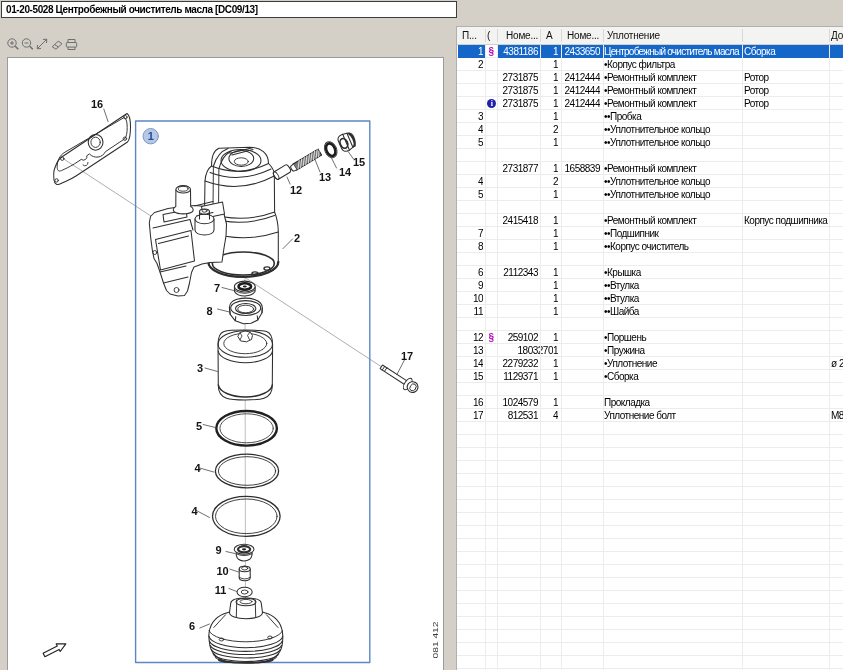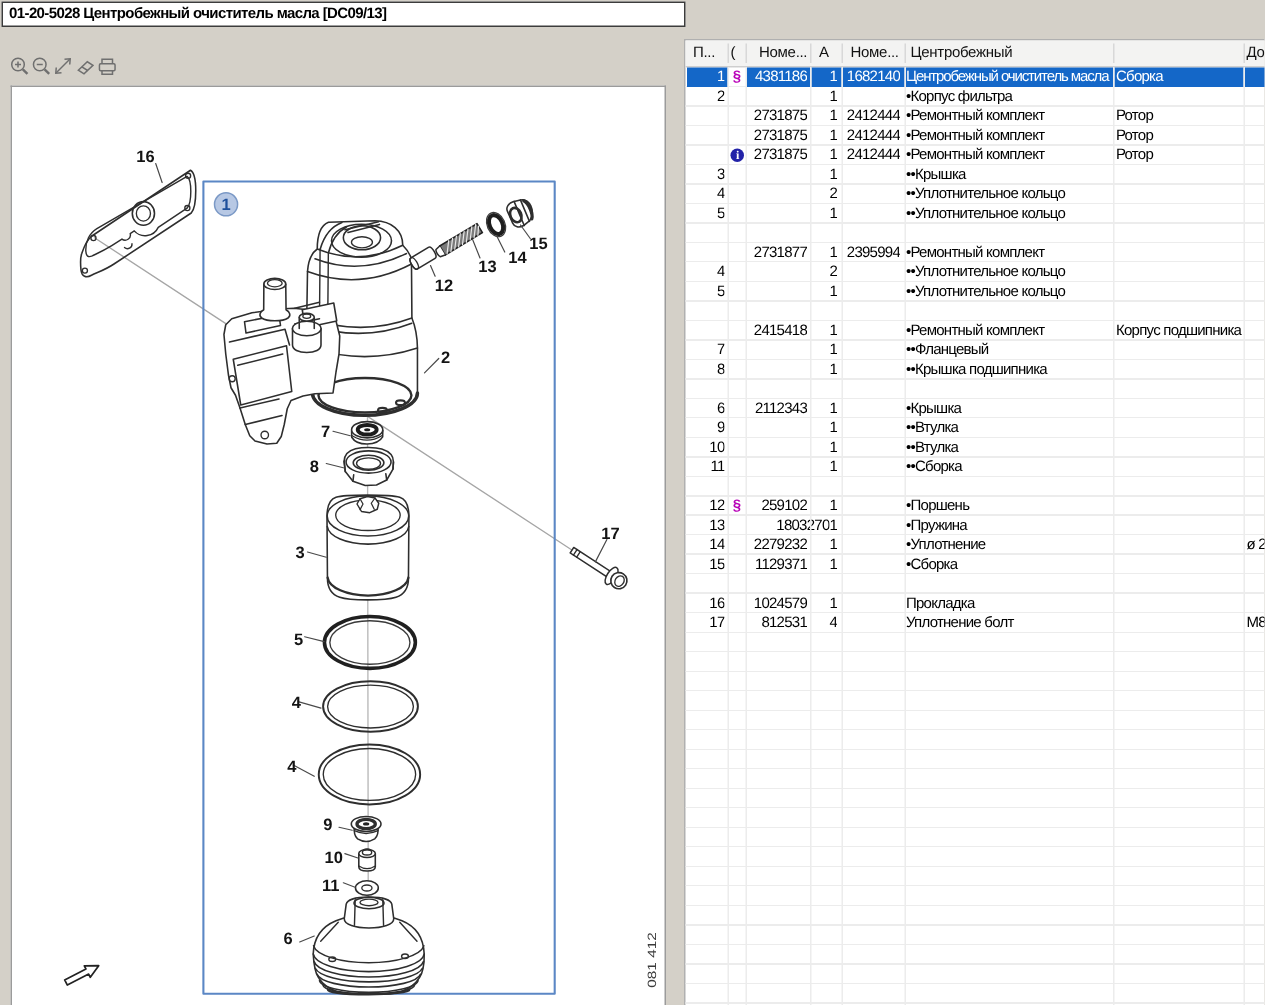--- a/index.html
+++ b/index.html
@@ -242,36 +242,36 @@
 </svg>
 
 </div>
 <div id="tbl">
  <div id="thead">
   <div class="hc" style="left:5px">П...</div>
   <div class="hc" style="left:30px">(</div>
   <div class="hc" style="left:49px">Номе...</div>
   <div class="hc" style="left:89px">A</div>
   <div class="hc" style="left:110px">Номе...</div>
-  <div class="hc" style="left:150px">Центробежный</div>
+  <div class="hc" style="left:150px">Уплотнение</div>
   <div class="hc" style="left:374px">До...</div>
  </div>
  <div id="tbody">
 <div style="position:absolute;left:1px;top:0px;width:27px;height:13px;background:#1467c8"></div>
 <div style="position:absolute;left:41px;top:0px;width:42px;height:13px;background:#1467c8"></div>
 <div style="position:absolute;left:84px;top:0px;width:20px;height:13px;background:#1467c8"></div>
 <div style="position:absolute;left:105px;top:0px;width:41px;height:13px;background:#1467c8"></div>
 <div style="position:absolute;left:147px;top:0px;width:138px;height:13px;background:#1467c8"></div>
 <div style="position:absolute;left:286px;top:0px;width:86px;height:13px;background:#1467c8"></div>
 <div style="position:absolute;left:373px;top:0px;width:14px;height:13px;background:#1467c8"></div>
 <div class="cell r sel" style="left:1px;top:0px;width:25px">1</div>
 <div class="cell par" style="left:28px;top:0px;width:12px">§</div>
 <div class="cell r sel" style="left:41px;top:0px;width:40px">4381186</div>
 <div class="cell r sel" style="left:84px;top:0px;width:17px">1</div>
-<div class="cell r sel" style="left:105px;top:0px;width:38px">1682140</div>
+<div class="cell r sel" style="left:105px;top:0px;width:38px">2433650</div>
 <div class="cell sel" style="left:147px;top:0px;width:137px;letter-spacing:-0.75px">Центробежный очиститель масла</div>
 <div class="cell sel" style="left:287px;top:0px;width:69px">Сборка</div>
 <div class="cell r" style="left:1px;top:13px;width:25px">2</div>
 <div class="cell r" style="left:84px;top:13px;width:17px">1</div>
 <div class="cell" style="left:147px;top:13px;width:137px">•Корпус фильтра</div>
 <div class="cell r" style="left:41px;top:26px;width:40px">2731875</div>
 <div class="cell r" style="left:84px;top:26px;width:17px">1</div>
 <div class="cell r" style="left:105px;top:26px;width:38px">2412444</div>
 <div class="cell" style="left:147px;top:26px;width:137px">•Ремонтный комплект</div>
 <div class="cell" style="left:287px;top:26px;width:84px">Ротор</div>
@@ -283,60 +283,60 @@
 <div class="info" style="left:30px;top:54px">
         <span>i</span>
       </div>
 <div class="cell r" style="left:41px;top:52px;width:40px">2731875</div>
 <div class="cell r" style="left:84px;top:52px;width:17px">1</div>
 <div class="cell r" style="left:105px;top:52px;width:38px">2412444</div>
 <div class="cell" style="left:147px;top:52px;width:137px">•Ремонтный комплект</div>
 <div class="cell" style="left:287px;top:52px;width:84px">Ротор</div>
 <div class="cell r" style="left:1px;top:65px;width:25px">3</div>
 <div class="cell r" style="left:84px;top:65px;width:17px">1</div>
-<div class="cell" style="left:147px;top:65px;width:137px">••Крышка</div>
+<div class="cell" style="left:147px;top:65px;width:137px">••Пробка</div>
 <div class="cell r" style="left:1px;top:78px;width:25px">4</div>
 <div class="cell r" style="left:84px;top:78px;width:17px">2</div>
 <div class="cell" style="left:147px;top:78px;width:137px">••Уплотнительное кольцо</div>
 <div class="cell r" style="left:1px;top:91px;width:25px">5</div>
 <div class="cell r" style="left:84px;top:91px;width:17px">1</div>
 <div class="cell" style="left:147px;top:91px;width:137px">••Уплотнительное кольцо</div>
 <div class="cell r" style="left:41px;top:117px;width:40px">2731877</div>
 <div class="cell r" style="left:84px;top:117px;width:17px">1</div>
-<div class="cell r" style="left:105px;top:117px;width:38px">2395994</div>
+<div class="cell r" style="left:105px;top:117px;width:38px">1658839</div>
 <div class="cell" style="left:147px;top:117px;width:137px">•Ремонтный комплект</div>
 <div class="cell r" style="left:1px;top:130px;width:25px">4</div>
 <div class="cell r" style="left:84px;top:130px;width:17px">2</div>
 <div class="cell" style="left:147px;top:130px;width:137px">••Уплотнительное кольцо</div>
 <div class="cell r" style="left:1px;top:143px;width:25px">5</div>
 <div class="cell r" style="left:84px;top:143px;width:17px">1</div>
 <div class="cell" style="left:147px;top:143px;width:137px">••Уплотнительное кольцо</div>
 <div class="cell r" style="left:41px;top:169px;width:40px">2415418</div>
 <div class="cell r" style="left:84px;top:169px;width:17px">1</div>
 <div class="cell" style="left:147px;top:169px;width:137px">•Ремонтный комплект</div>
 <div class="cell" style="left:287px;top:169px;width:84px">Корпус подшипника</div>
 <div class="cell r" style="left:1px;top:182px;width:25px">7</div>
 <div class="cell r" style="left:84px;top:182px;width:17px">1</div>
-<div class="cell" style="left:147px;top:182px;width:137px">••Фланцевый</div>
+<div class="cell" style="left:147px;top:182px;width:137px">••Подшипник</div>
 <div class="cell r" style="left:1px;top:195px;width:25px">8</div>
 <div class="cell r" style="left:84px;top:195px;width:17px">1</div>
-<div class="cell" style="left:147px;top:195px;width:137px">••Крышка подшипника</div>
+<div class="cell" style="left:147px;top:195px;width:137px">••Корпус очиститель</div>
 <div class="cell r" style="left:1px;top:221px;width:25px">6</div>
 <div class="cell r" style="left:41px;top:221px;width:40px">2112343</div>
 <div class="cell r" style="left:84px;top:221px;width:17px">1</div>
 <div class="cell" style="left:147px;top:221px;width:137px">•Крышка</div>
 <div class="cell r" style="left:1px;top:234px;width:25px">9</div>
 <div class="cell r" style="left:84px;top:234px;width:17px">1</div>
 <div class="cell" style="left:147px;top:234px;width:137px">••Втулка</div>
 <div class="cell r" style="left:1px;top:247px;width:25px">10</div>
 <div class="cell r" style="left:84px;top:247px;width:17px">1</div>
 <div class="cell" style="left:147px;top:247px;width:137px">••Втулка</div>
 <div class="cell r" style="left:1px;top:260px;width:25px">11</div>
 <div class="cell r" style="left:84px;top:260px;width:17px">1</div>
-<div class="cell" style="left:147px;top:260px;width:137px">••Сборка</div>
+<div class="cell" style="left:147px;top:260px;width:137px">••Шайба</div>
 <div class="cell r" style="left:1px;top:286px;width:25px">12</div>
 <div class="cell par" style="left:28px;top:286px;width:12px">§</div>
 <div class="cell r" style="left:41px;top:286px;width:40px">259102</div>
 <div class="cell r" style="left:84px;top:286px;width:17px">1</div>
 <div class="cell" style="left:147px;top:286px;width:137px">•Поршень</div>
 <div class="cell r" style="left:1px;top:299px;width:25px">13</div>
 <div class="cell r" style="left:56px;top:299px;width:40px">1803270</div>
 <div class="cell r" style="left:84px;top:299px;width:17px">1</div>
 <div class="cell" style="left:147px;top:299px;width:137px">•Пружина</div>
 <div class="cell r" style="left:1px;top:312px;width:25px">14</div>

